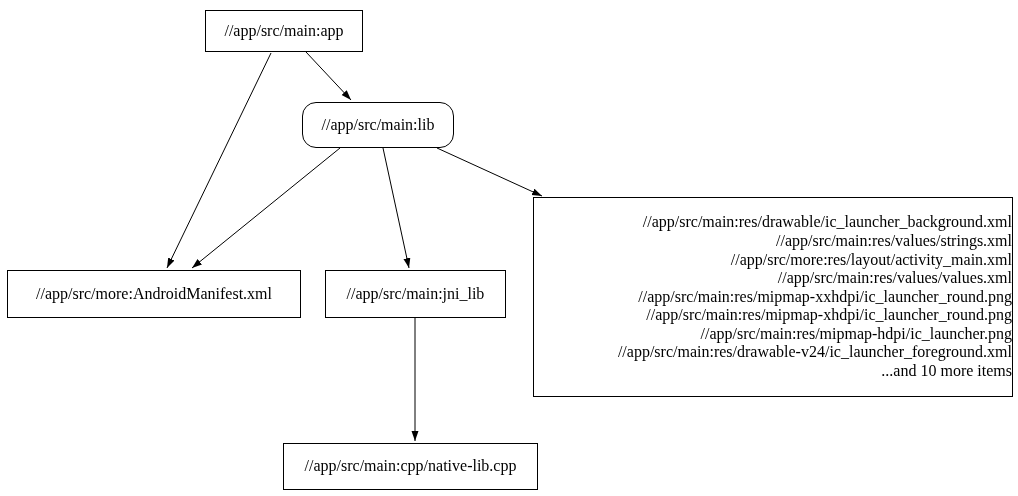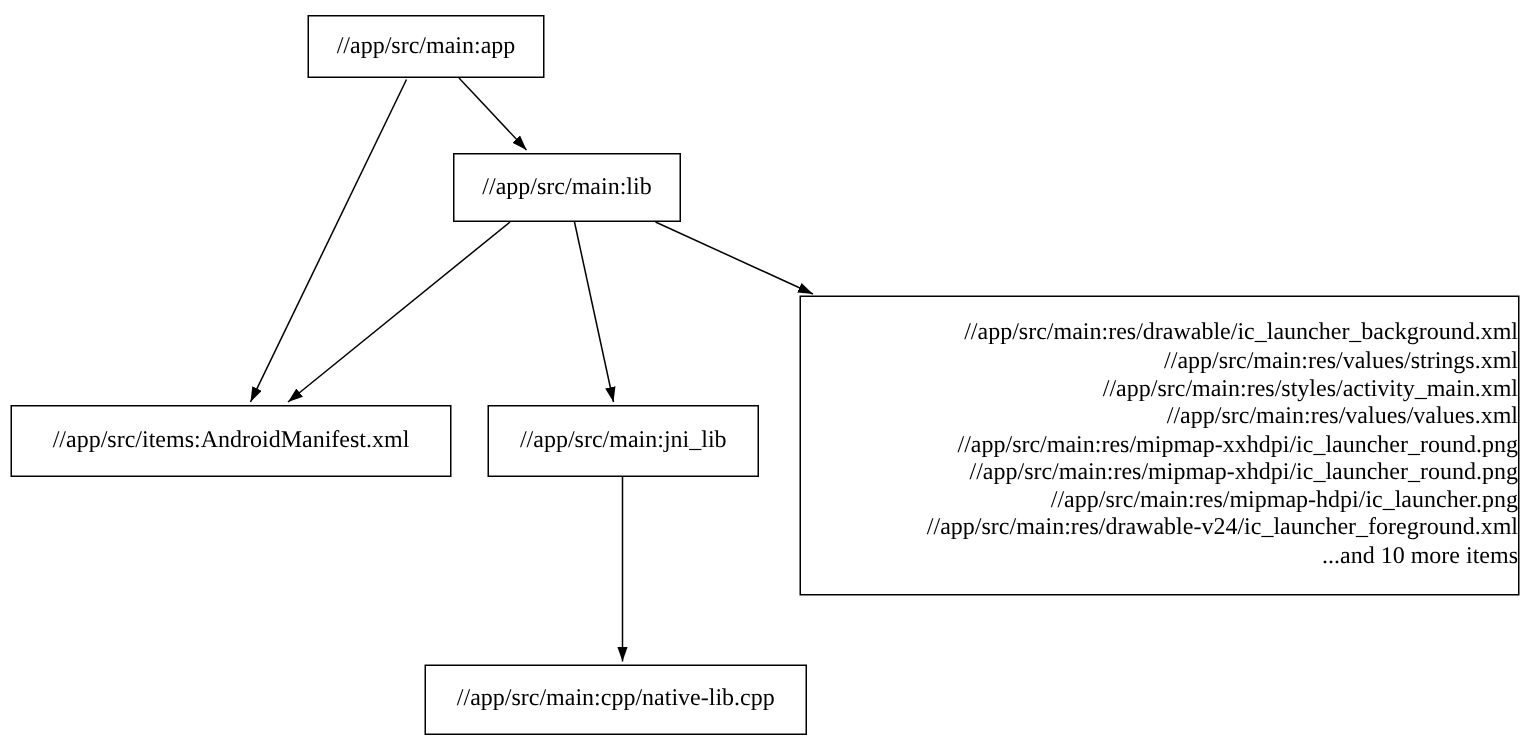--- a/index.html
+++ b/index.html
@@ -31,21 +31,21 @@
     background: #ffffff;
     display: flex;
     align-items: center;
     justify-content: center;
     text-align: center;
     font-size: 16px;
     line-height: 18.6px;
     white-space: nowrap;
   }
   .node-app            { left: 205px; top: 10px;  width: 158px; height: 42px;  }
-  .node-lib            { left: 302px; top: 102px; width: 152px; height: 46px;  }
+  .node-lib            { left: 302px; top: 102px; width: 152px; height: 46px; border-radius: 14px;  }
   .node-manifest       { left: 7px;   top: 270px; width: 294px; height: 48px;  }
   .node-jni            { left: 325px; top: 270px; width: 181px; height: 48px; text-align: center;  }
   .node-res            { left: 533px; top: 197px; width: 480px; height: 200px; flex-direction: column; text-align: right; }
   .node-cpp            { left: 283px; top: 443px; width: 255px; height: 47px;  }
   .res-line {
     display: block;
     width: 100%;
   }
 </style>
 </head>
@@ -69,31 +69,31 @@
 
   <div class="node node-app">
     <span>//app/src/main:app</span>
   </div>
 
   <div class="node node-lib">
     <span>//app/src/main:lib</span>
   </div>
 
   <div class="node node-manifest">
-    <span>//app/src/items:AndroidManifest.xml</span>
+    <span>//app/src/more:AndroidManifest.xml</span>
   </div>
 
   <div class="node node-jni">
     <span>//app/src/main:jni_lib</span>
   </div>
 
   <div class="node node-res">
     <span class="res-line">//app/src/main:res/drawable/ic_launcher_background.xml</span>
     <span class="res-line">//app/src/main:res/values/strings.xml</span>
-    <span class="res-line">//app/src/main:res/styles/activity_main.xml</span>
+    <span class="res-line">//app/src/more:res/layout/activity_main.xml</span>
     <span class="res-line">//app/src/main:res/values/values.xml</span>
     <span class="res-line">//app/src/main:res/mipmap-xxhdpi/ic_launcher_round.png</span>
     <span class="res-line">//app/src/main:res/mipmap-xhdpi/ic_launcher_round.png</span>
     <span class="res-line">//app/src/main:res/mipmap-hdpi/ic_launcher.png</span>
     <span class="res-line">//app/src/main:res/drawable-v24/ic_launcher_foreground.xml</span>
     <span class="res-line">...and 10 more items</span>
   </div>
 
   <div class="node node-cpp">
     <span>//app/src/main:cpp/native-lib.cpp</span>

